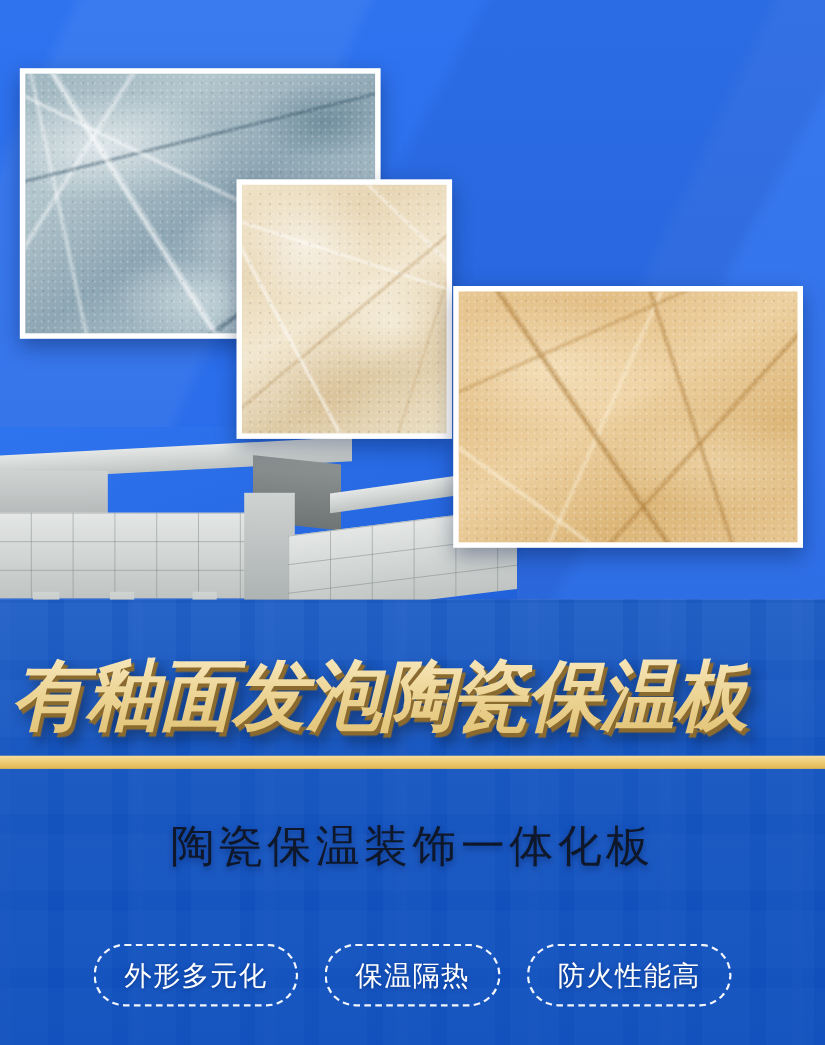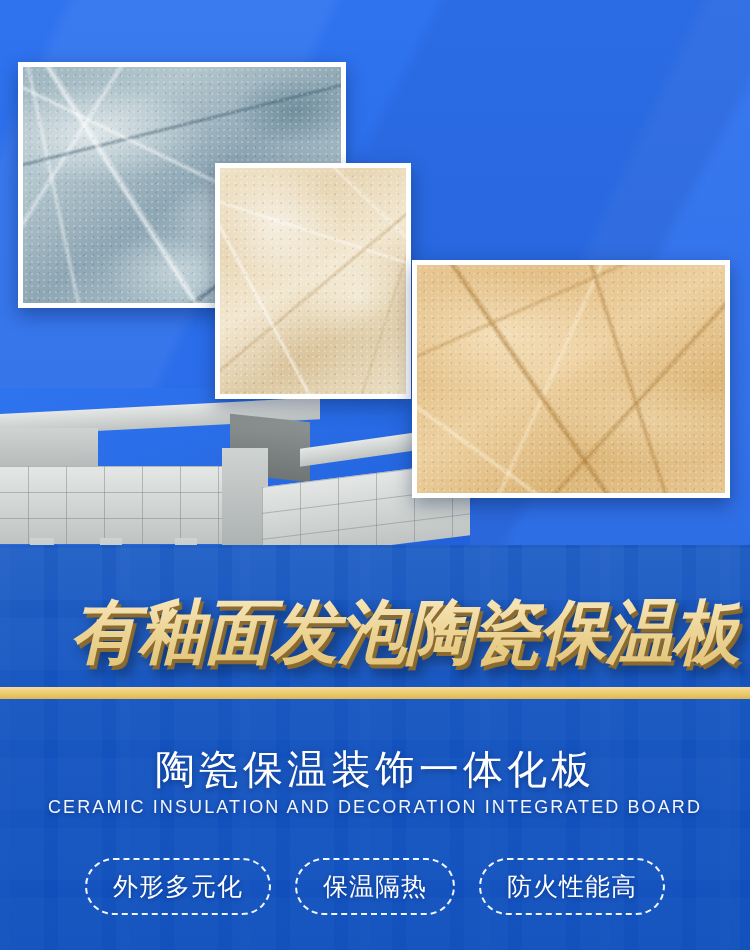--- a/index.html
+++ b/index.html
@@ -170,21 +170,21 @@
       linear-gradient(-48deg,transparent 32%,rgba(176,126,58,.48) 33%,transparent 34%),
       linear-gradient(72deg,transparent 64%,rgba(168,118,50,.42) 65%,transparent 66%),
       linear-gradient(-24deg,transparent 74%,rgba(182,134,66,.38) 75%,transparent 76%),
       linear-gradient(36deg,transparent 18%,rgba(255,248,228,.45) 19%,transparent 20%),
       linear-gradient(-66deg,transparent 54%,rgba(255,246,224,.38) 55%,transparent 56%);
   }
 
   
   .title-wrap{
     position:absolute;left:0;top:586px;width:750px;height:92px;
-    display:flex;align-items:center;justify-content:flex-end;
+    display:flex;align-items:center;justify-content:flex-start;
   }
   .main-title{
     font-family:"DejaVu Sans","Liberation Sans",sans-serif;
     font-weight:bold;
     font-size:70px;
     line-height:1;
     letter-spacing:-1px;
     font-style:italic;
     white-space:nowrap;
     color:#f3dca1;
@@ -199,21 +199,21 @@
   
   .gold-bar{
     position:absolute;left:0;top:687px;width:750px;height:12px;
     background:linear-gradient(180deg,#f5dc9c 0%,#ecc96f 55%,#dfb74f 100%);
   }
 
   
   .sub-cn{
     position:absolute;left:0;top:742px;width:750px;
     text-align:center;
-    color:#ffffff;
+    color:#0f172a;
     font-family:"DejaVu Sans","Liberation Sans",sans-serif;
     font-size:40px;
     letter-spacing:4px;
     text-shadow:0 2px 6px rgba(0,20,70,.45);
   }
   .sub-en{
     position:absolute;left:0;top:797px;width:750px;
     text-align:center;
     color:#f2f6ff;
     font-family:"Liberation Sans","DejaVu Sans",sans-serif;
@@ -294,21 +294,20 @@
     <div class="facade-overlay"></div>
   </div>
 
   <div class="title-wrap">
     <div class="main-title">有釉面发泡陶瓷保温板</div>
   </div>
 
   <div class="gold-bar"></div>
 
   <div class="sub-cn">陶瓷保温装饰一体化板</div>
-  <div class="sub-en">CERAMIC INSULATION AND DECORATION INTEGRATED BOARD</div>
 
   <div class="tags">
     <div class="tag">外形多元化</div>
     <div class="tag">保温隔热</div>
     <div class="tag">防火性能高</div>
   </div>
 
 </div>
 
 </body></html>

